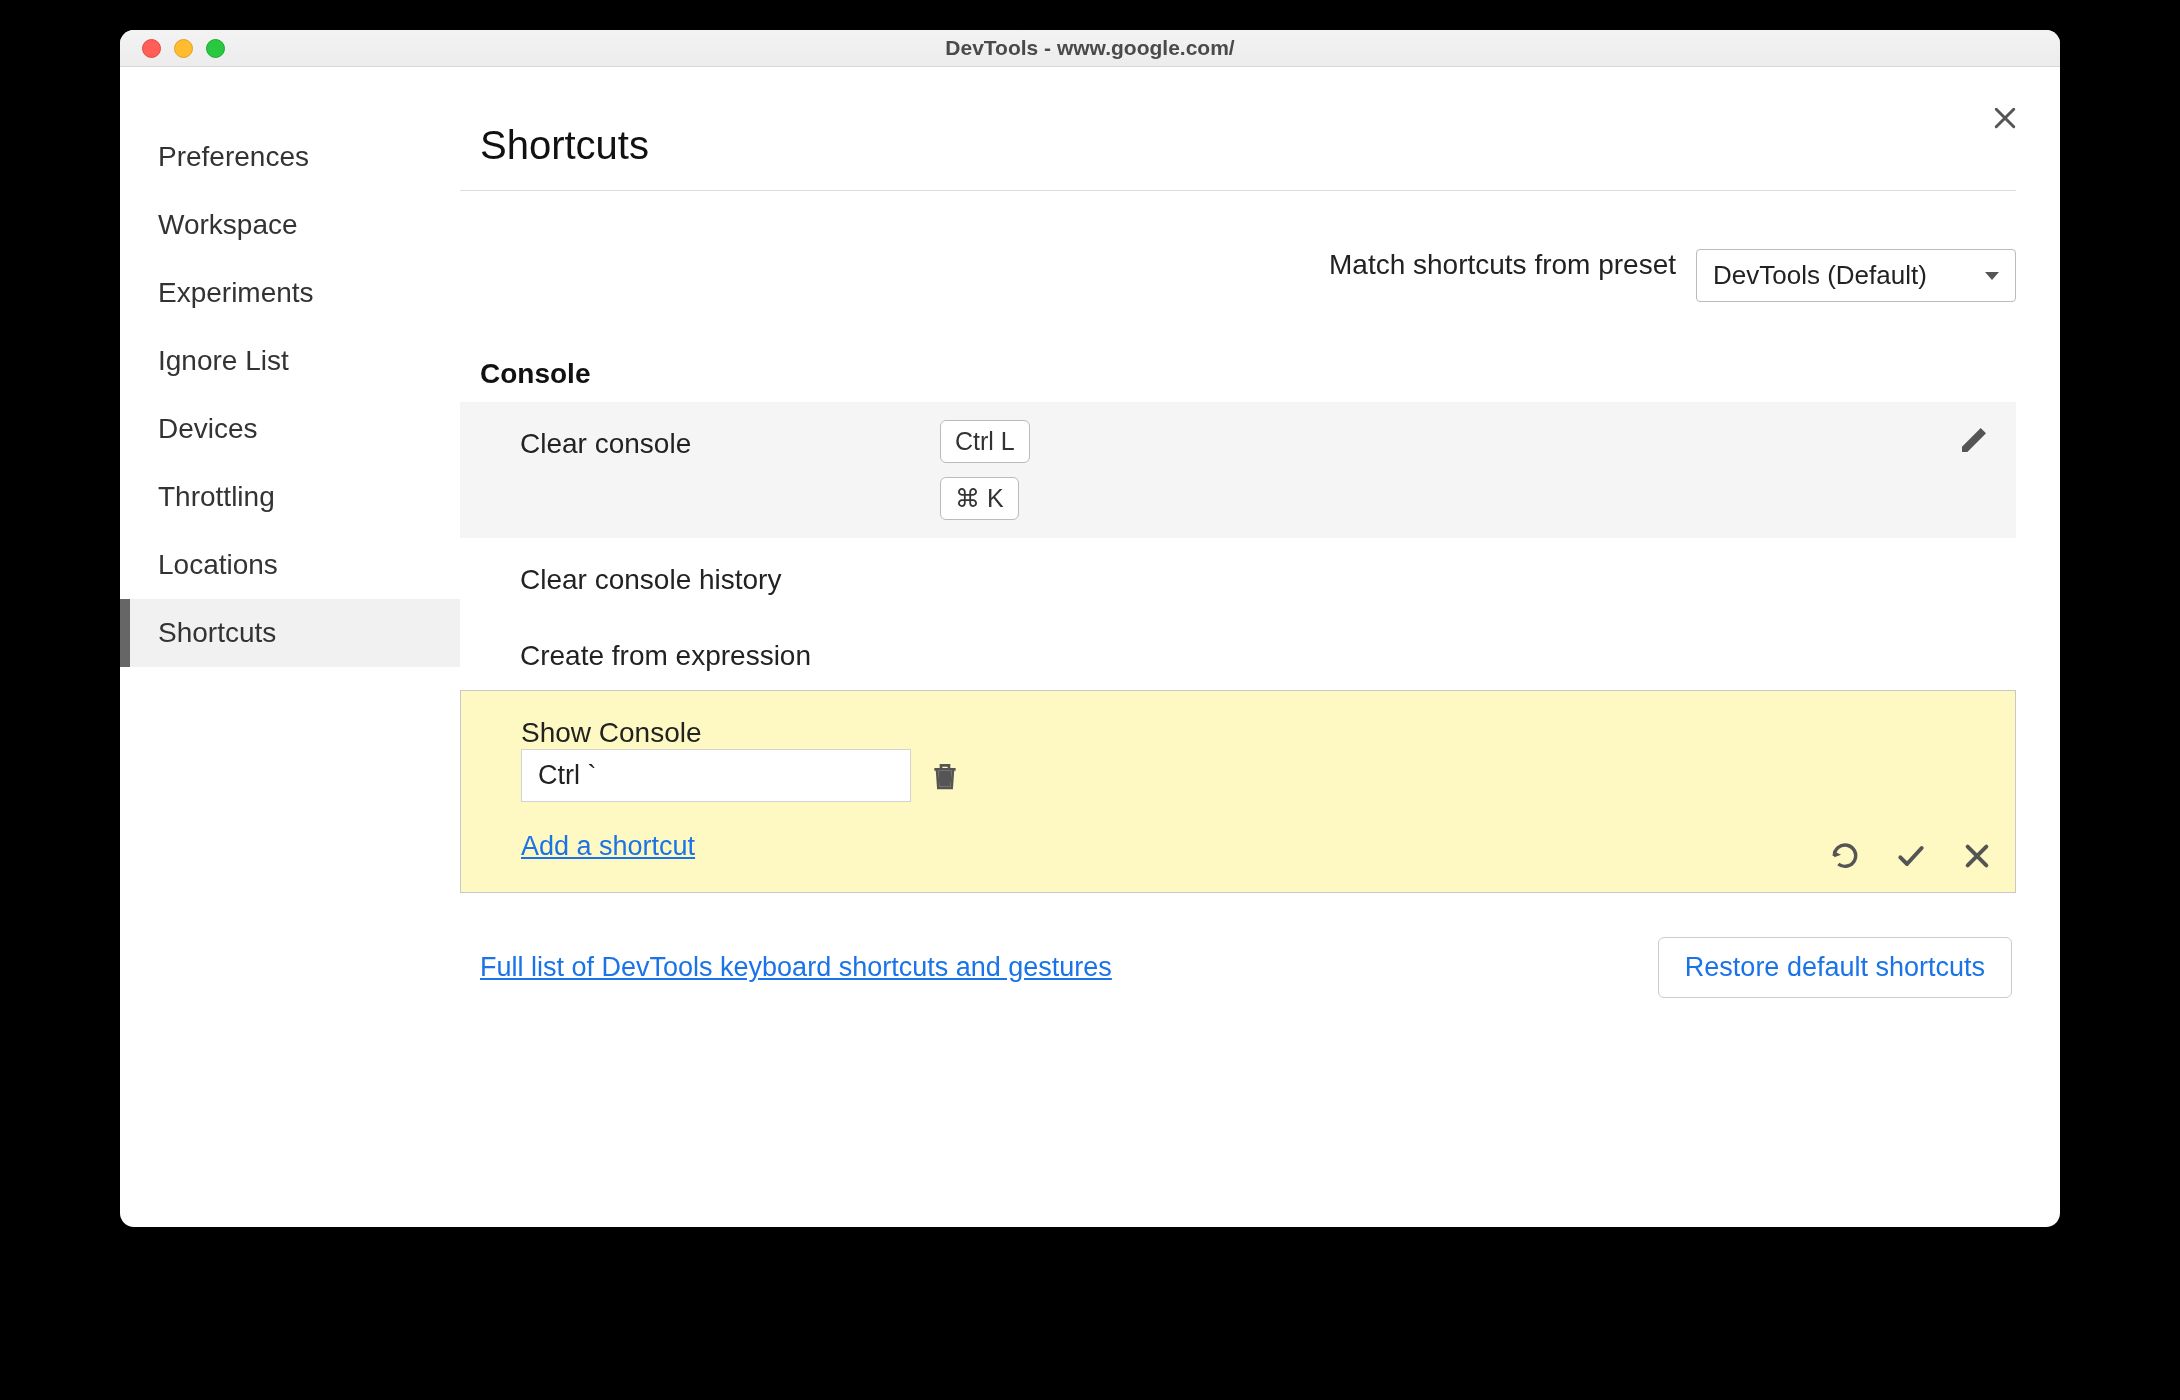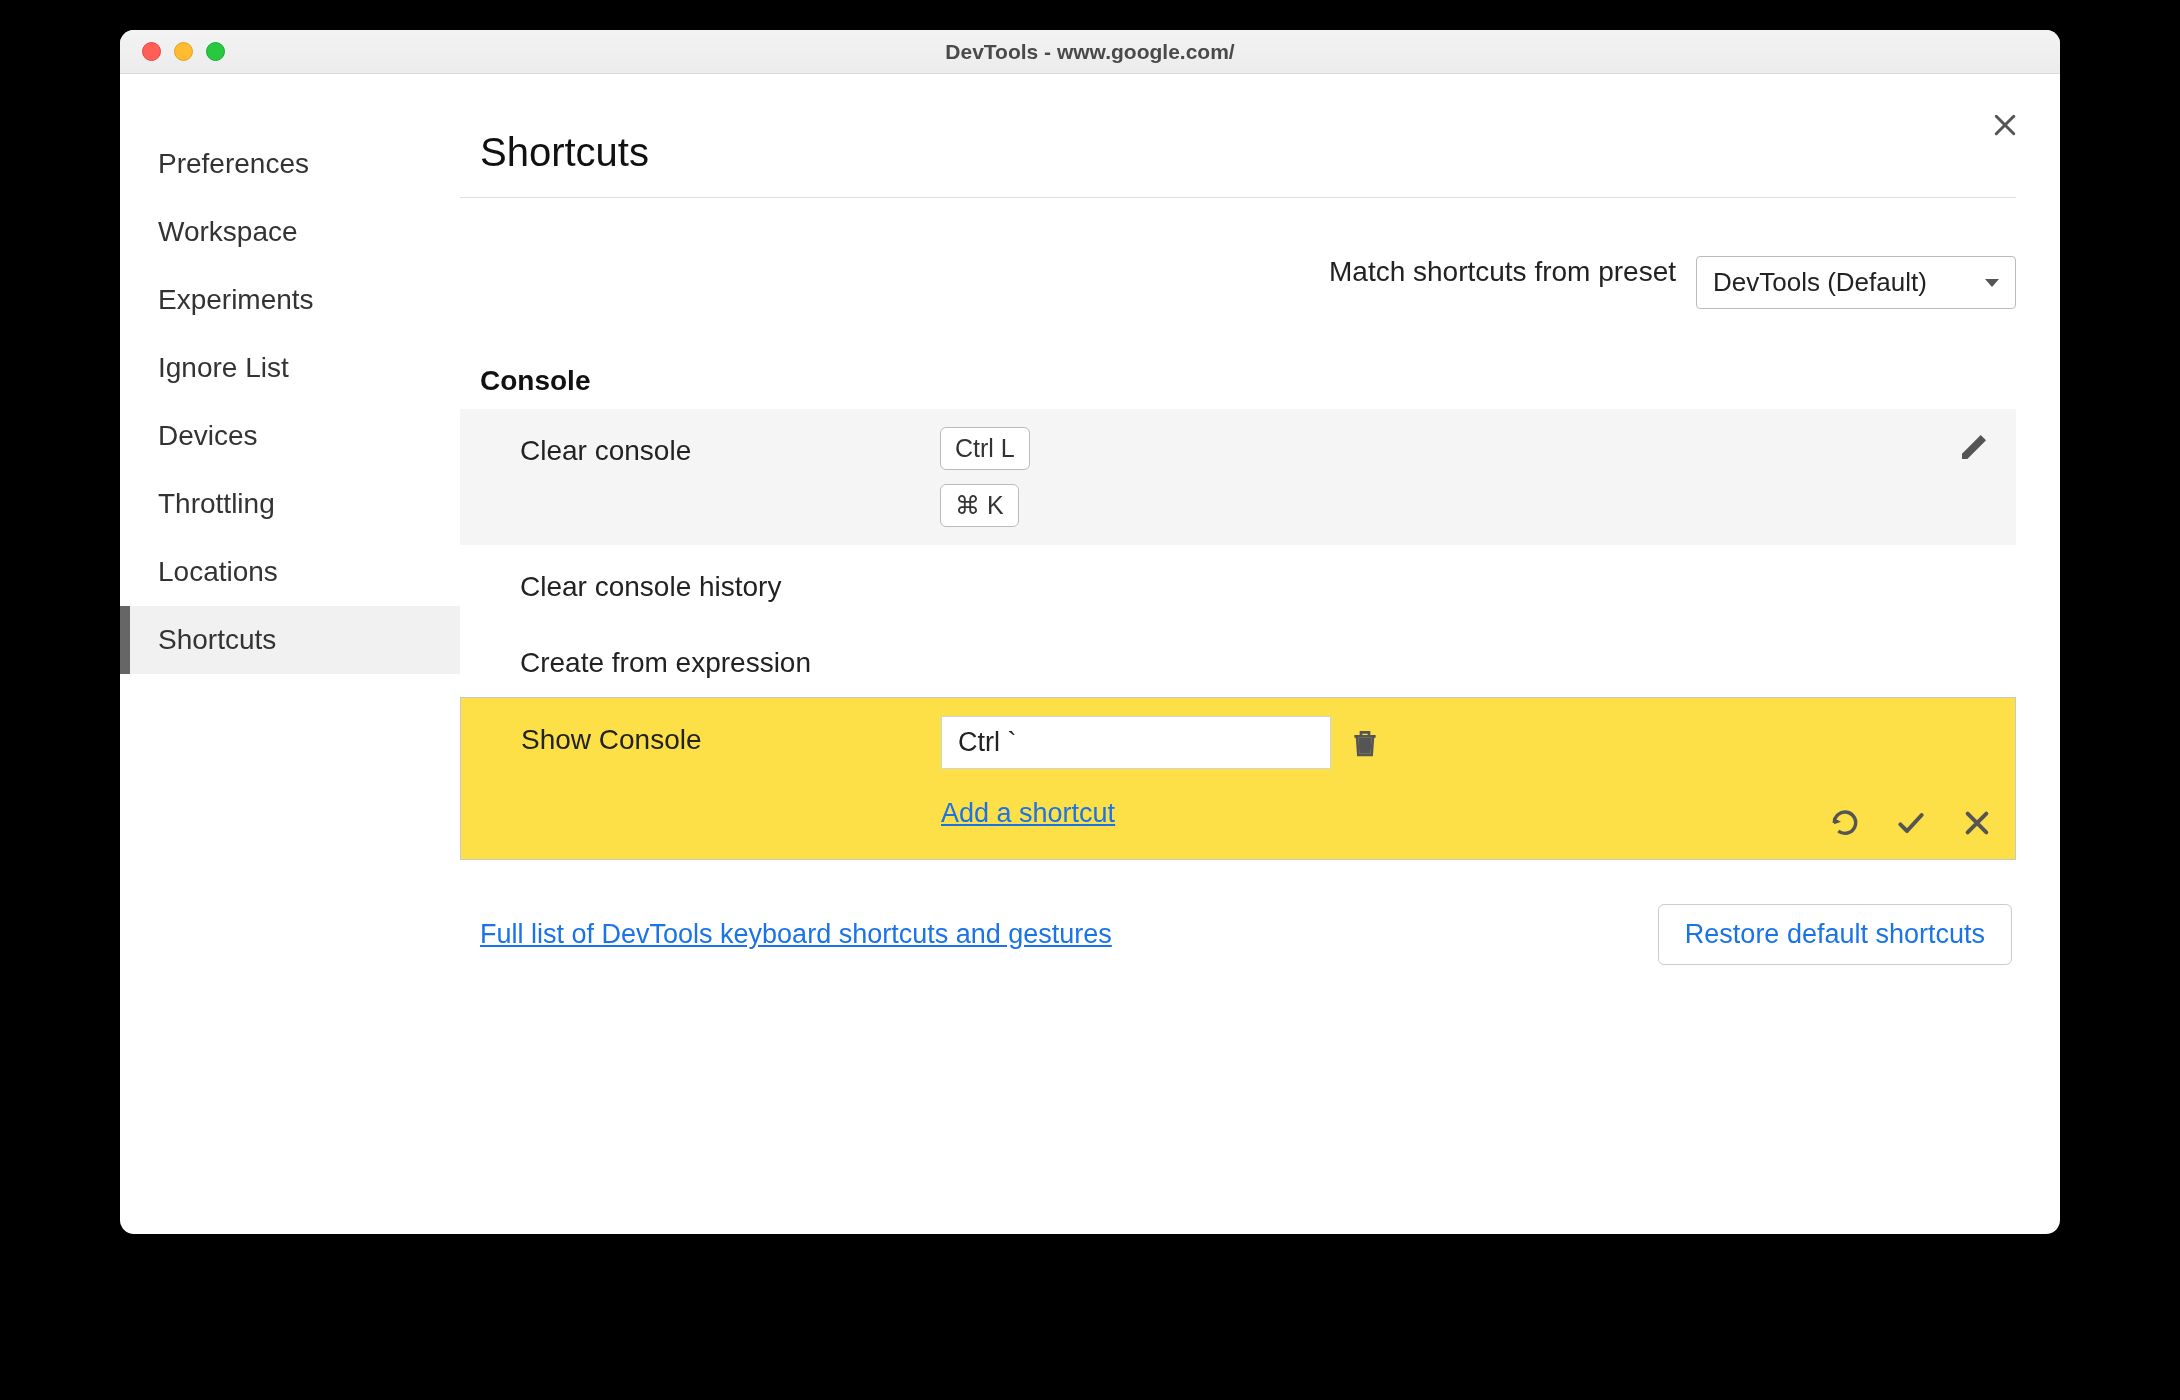--- a/index.html
+++ b/index.html
@@ -14,21 +14,21 @@
   padding-top: 30px;
 }
 .window {
   width: 1940px;
   background: #fff;
   border-radius: 14px;
   box-shadow: 0 30px 60px rgba(0,0,0,0.5);
   overflow: hidden;
 }
 .titlebar {
-  height: 44px;
+  height: 37px;
   background: linear-gradient(#f3f3f3, #ececec);
   border-bottom: 1px solid #d8d8d8;
   display: flex;
   align-items: center;
   position: relative;
 }
 .traffic-lights {
   display: flex;
   gap: 13px;
   padding-left: 22px;
@@ -143,22 +143,23 @@
   display: flex;
   align-items: flex-start;
   padding: 18px 28px 18px 60px;
   min-height: 70px;
   position: relative;
 }
 .shortcut-row.shaded {
   background: #f5f5f5;
 }
 .shortcut-row.editing {
-  background: #fde047;
+  background: #fef9c3;
   border: 1px solid #c8c8c8;
+  flex-direction: column;
 }
 .shortcut-label {
   font-size: 28px;
   color: #222;
   width: 420px;
   flex-shrink: 0;
   padding-top: 8px;
 }
 .shortcut-keys {
   display: flex;

